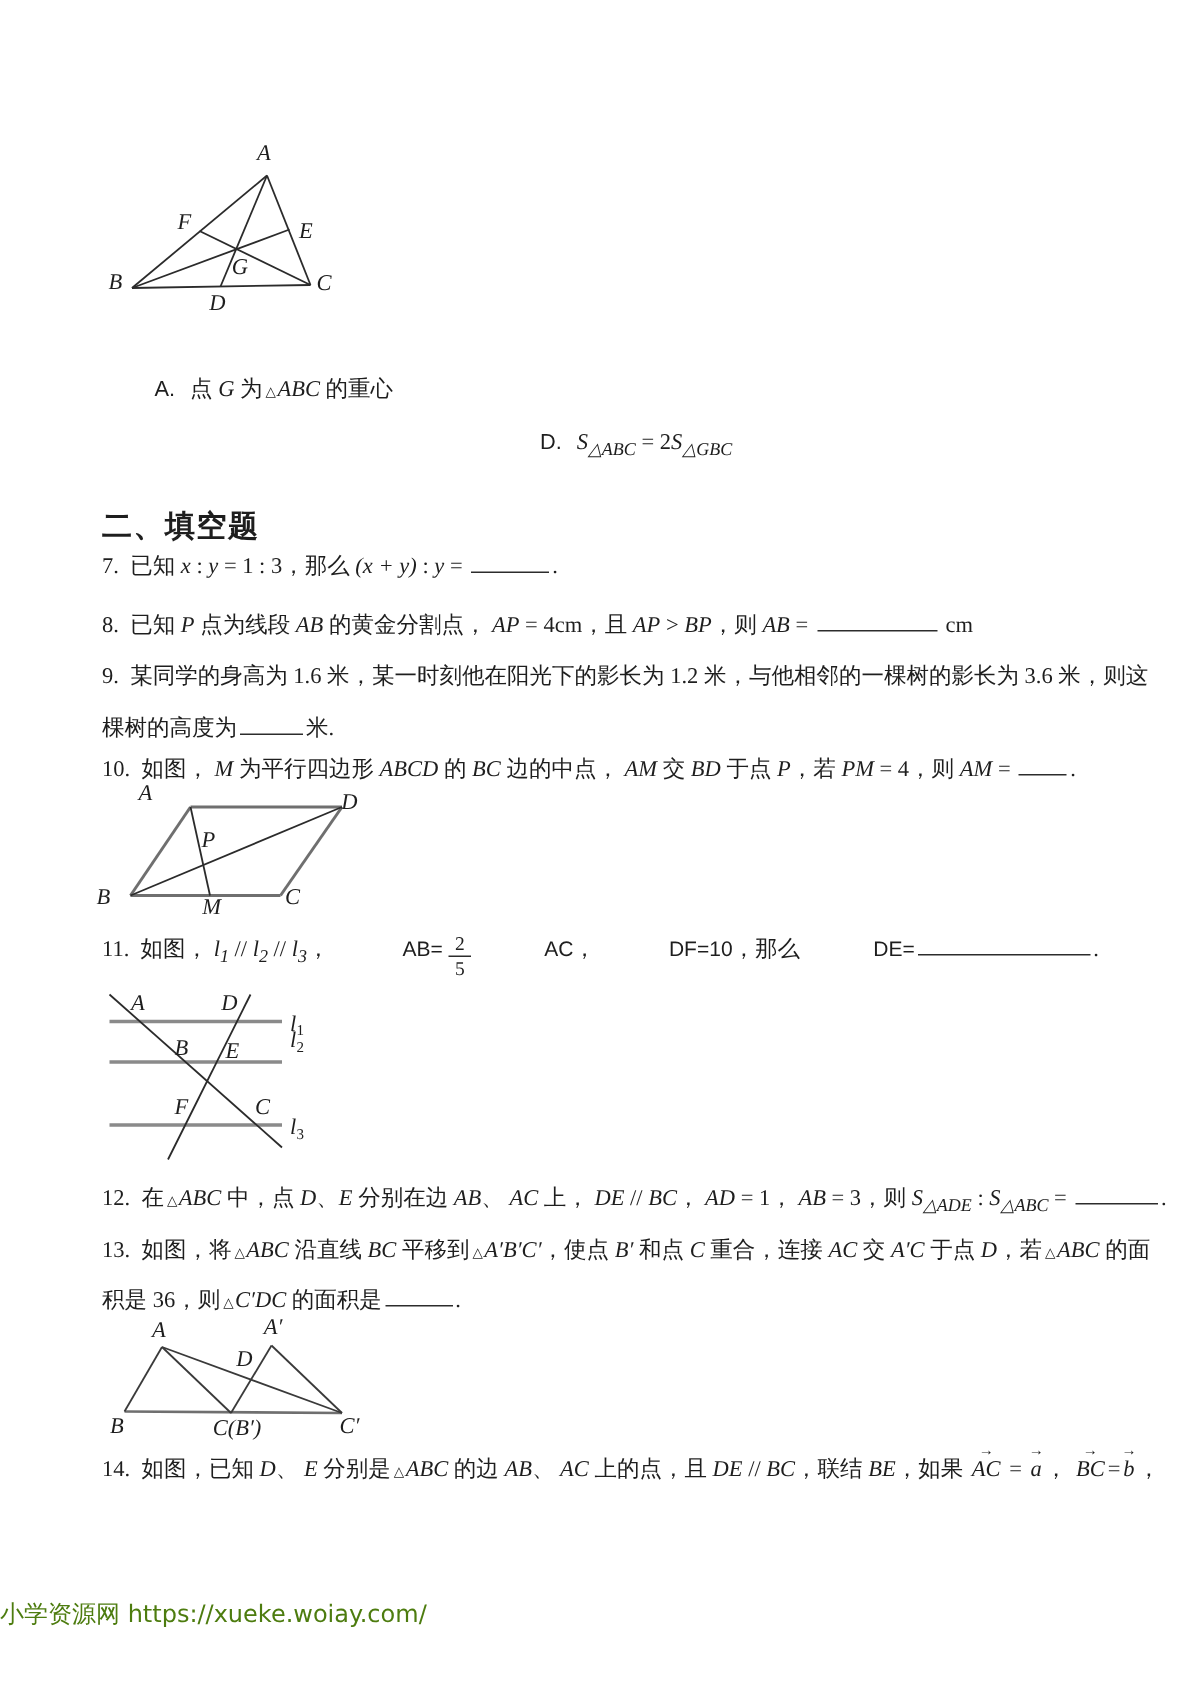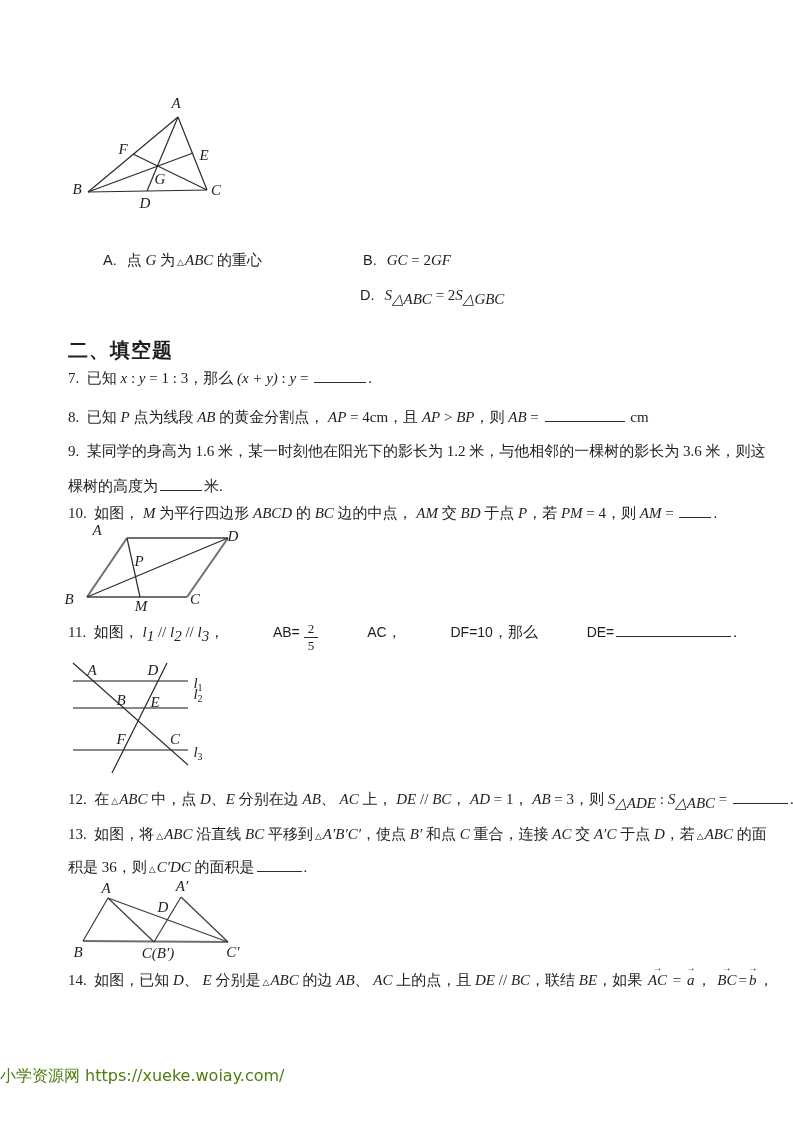--- a/index.html
+++ b/index.html
@@ -5,21 +5,21 @@
   html,body{margin:0;padding:0;background:#ffffff;}
   .page{position:relative;width:793px;height:1122px;background:#fff;color:#1e1e1e;
         font-family:"Liberation Serif",serif;font-size:15px;overflow:hidden;}
   .tline{position:absolute;white-space:pre;line-height:1.35;}
   .sect{position:absolute;font-weight:bold;font-size:20px;letter-spacing:1px;}
   
   .sg-t{font-family:"Liberation Serif",serif;}
   .sg-st{font-family:"Liberation Sans",sans-serif;font-size:14px;margin-left:45px;}
   .sg-i{font-style:italic;font-family:"Liberation Serif",serif;}
   .sg-tri{font-size:9px;vertical-align:0px;margin:0 1px 0 2px;}
-  .sg-sub{font-size:15px;font-style:italic;vertical-align:-4px;}
+  .sg-sub{font-size:12px;font-style:italic;vertical-align:-4px;}
   .sg-blank{display:inline-block;height:13px;border-bottom:1.2px solid #2c2c2c;margin:0 2px;vertical-align:baseline;}
   .sg-frac{display:inline-block;text-align:center;font-size:13px;line-height:1.1;
            vertical-align:-13px;margin:0 4px;}
   .sg-frac .fn{display:block;border-bottom:1px solid #2c2c2c;padding:0 4px 1px;}
   .sg-frac .fd{display:block;padding-top:1px;}
   .sg-vec{font-style:italic;position:relative;display:inline-block;padding:0 2px;}
   .sg-vec::after{content:"\2192";position:absolute;left:50%;transform:translateX(-50%);
                  top:-9px;font-size:10px;font-style:normal;}
   .opt-lab{font-family:"Liberation Sans",sans-serif;font-size:14.5px;margin-right:10px;}
   
@@ -51,23 +51,20 @@
     <span class="dl" style="left:60px;top:54px">F</span>
     <span class="dl" style="left:141px;top:60px">E</span>
     <span class="dl" style="left:14px;top:94px">B</span>
     <span class="dl" style="left:97px;top:84px">G</span>
     <span class="dl" style="left:153px;top:95px">C</span>
     <span class="dl" style="left:82px;top:108px">D</span>
   </div>
 
   <div class="tline" style="left:88px;top:230px">
     <span class="opt-lab">A.</span><span><span class="sg-t">点 </span><span class="sg-i">G</span><span class="sg-t"> 为</span><span class="sg-tri">△</span><span class="sg-i">ABC</span><span class="sg-t"> 的重心</span></span>
-  </div>
-  <div class="tline" style="left:348px;top:230px">
-    <span class="opt-lab">B.</span><span><span class="sg-i">GC</span><span class="sg-t"> = 2</span><span class="sg-i">GF</span></span>
   </div>
   <div class="tline" style="left:345px;top:265px">
     <span class="opt-lab">D.</span><span><span class="sg-i">S</span><span class="sg-sub">△ABC</span><span class="sg-t"> = 2</span><span class="sg-i">S</span><span class="sg-sub">△GBC</span></span>
   </div>
 
   <div class="sect" style="left:68px;top:337px">二、填空题</div>
 
   <div class="tline" style="left:68px;top:368px"><span class="sg-t">7.  已知 </span><span class="sg-i">x</span><span class="sg-t"> : </span><span class="sg-i">y</span><span class="sg-t"> = 1 : 3，那么 </span><span class="sg-i">(x + y)</span><span class="sg-t"> : </span><span class="sg-i">y</span><span class="sg-t"> = </span><span class="sg-blank" style="width: 52px;"></span><span class="sg-t">.</span></div>
   <div class="tline" style="left:68px;top:407px"><span class="sg-t">8.  已知 </span><span class="sg-i">P</span><span class="sg-t"> 点为线段 </span><span class="sg-i">AB</span><span class="sg-t"> 的黄金分割点， </span><span class="sg-i">AP</span><span class="sg-t"> = 4cm，且 </span><span class="sg-i">AP</span><span class="sg-t"> &gt; </span><span class="sg-i">BP</span><span class="sg-t">，则 </span><span class="sg-i">AB</span><span class="sg-t"> = </span><span class="sg-blank" style="width: 80px;"></span><span class="sg-t"> cm</span></div>
   <div class="tline" style="left:68px;top:441px"><span class="sg-t">9.  某同学的身高为 1.6 米，某一时刻他在阳光下的影长为 1.2 米，与他相邻的一棵树的影长为 3.6 米，则这</span></div>

